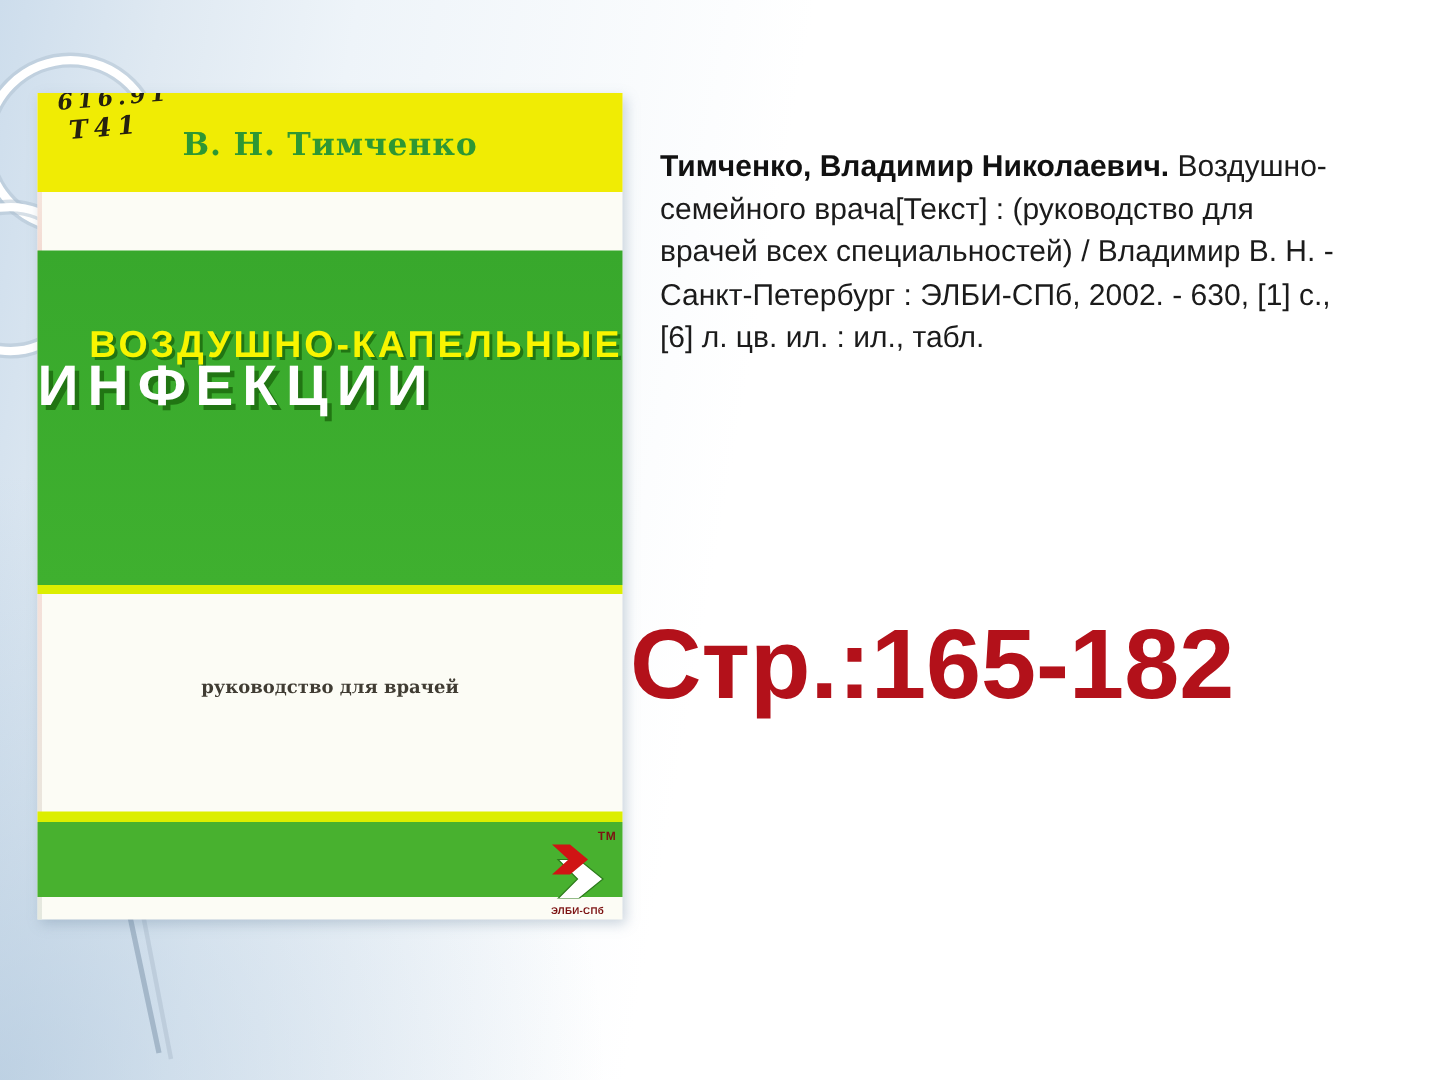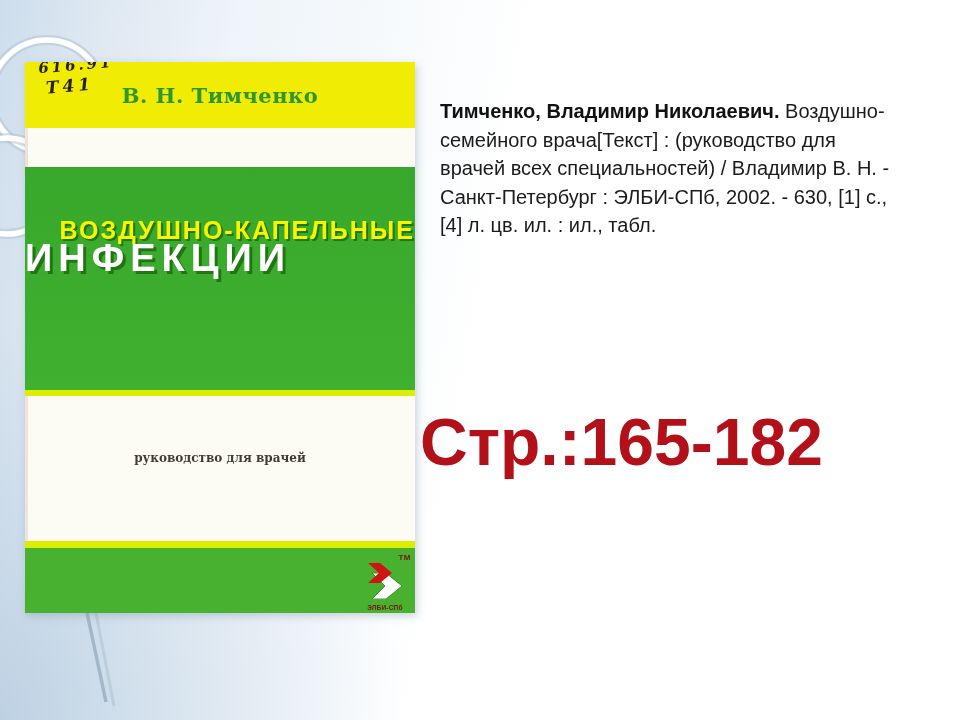--- a/index.html
+++ b/index.html
@@ -69,21 +69,21 @@
   }
   .stripe-yellow{position:absolute;left:0;width:100%;background:#dcee00;}
   .stripe1{top:328px;height:6px;}
   .stripe2{top:479px;height:7px;}
   .audience-text{
     position:absolute;left:0;top:389px;width:100%;text-align:center;
     font-family:"DejaVu Serif",serif;font-weight:700;
     font-size:12px;color:#403c33;
   }
   .band-green-bottom{
-    position:absolute;left:0;top:486px;width:100%;height:65px;
+    position:absolute;left:0;top:486px;width:100%;height:50px;
     background:#48b12f;
   }
   .publisher-logo{
     position:absolute;right:3px;top:5px;width:54px;height:58px;
   }
   .tm-mark{
     position:absolute;right:1px;top:0;
     font-size:8px;font-weight:700;color:#7c1212;letter-spacing:0.5px;
   }
   .logo-arrow{position:absolute;left:6px;top:8px;}
@@ -155,16 +155,16 @@
       <span class="publisher-name">ЭЛБИ-СПб</span>
     </div>
   </div>
 </div>
 
 <div class="citation">
   <div class="line"><b>Тимченко, Владимир Николаевич.</b><span> Воздушно-</span></div>
   <div class="line">семейного врача[Текст] : (руководство для</div>
   <div class="line">врачей всех специальностей) / Владимир В. Н. -</div>
   <div class="line">Санкт-Петербург : ЭЛБИ-СПб, 2002. - 630, [1] с.,</div>
-  <div class="line">[4] л. цв. ил. : ил., табл.</div>
+  <div class="line">[6] л. цв. ил. : ил., табл.</div>
 </div>
 
 <div class="pages-label">Стр.:165-182</div>
 
 </body></html>

